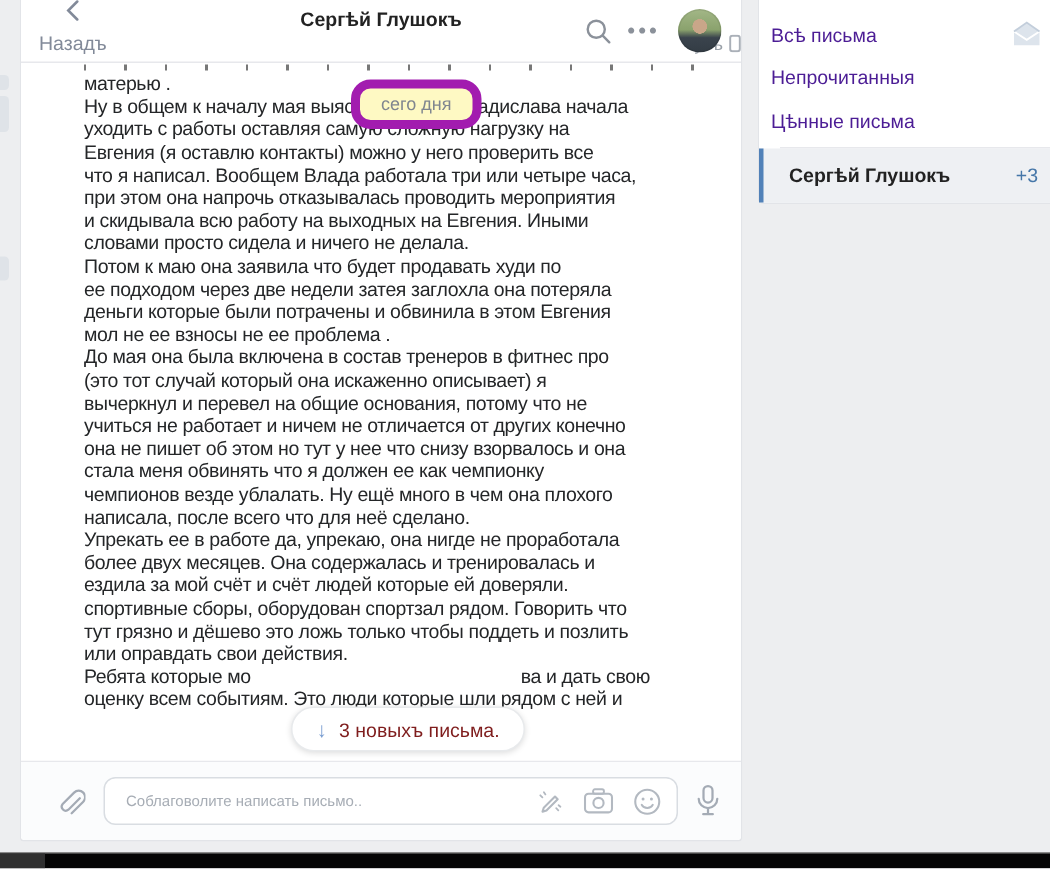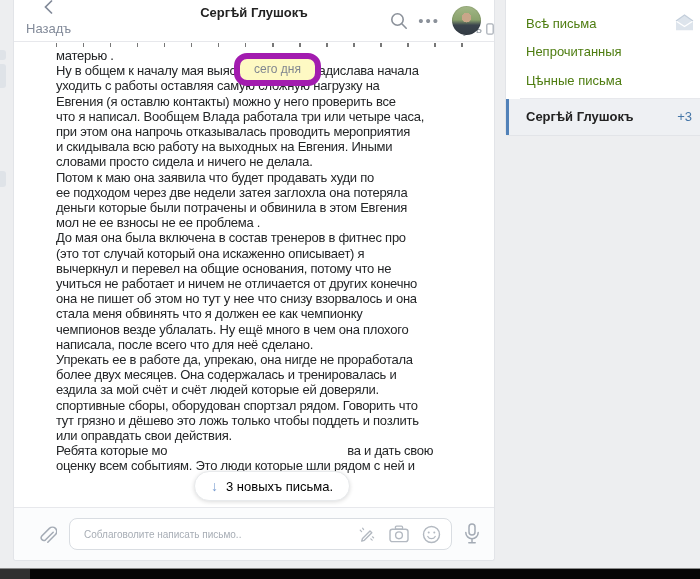--- a/index.html
+++ b/index.html
@@ -36,41 +36,41 @@
             background:repeating-linear-gradient(90deg,#4a4a4a 0 1.5px,transparent 1.5px 27px);}
   .msg-line{font-size:13px;line-height:15.2px;letter-spacing:-0.25px;color:#242628;white-space:nowrap;}
   .gap{display:inline-block;width:180px;}
 
   .date-pill{position:absolute;left:220px;top:53px;background:#fef9c3;border:6px solid #a21caf;
              border-radius:13px;padding:3px 14px 4px;font-size:12px;color:#80868f;z-index:5;}
   .new-pill{position:absolute;left:180px;top:471px;height:28px;background:#fff;border:1px solid #e8eaec;
             border-radius:15px;display:flex;align-items:center;gap:8px;padding:0 16px;z-index:5;
             box-shadow:0 1px 4px rgba(0,0,0,.14);cursor:pointer;}
   .new-pill .arr{color:#7b9ed1;font-size:14px;line-height:1;}
-  .new-pill .txt{color:#000000;font-size:13px;}
+  .new-pill .txt{color:#7f1d1d;font-size:13px;}
 
   
   .composer{flex:0 0 53px;border-top:1px solid #e7e8ec;background:#fbfcfd;display:flex;align-items:center;
             padding:0 14px 0 22px;box-sizing:border-box;border-radius:0 0 3px 3px;}
   .clip-ic{color:#a4abb5;flex:0 0 auto;cursor:pointer;display:flex;}
   .input-wrap{flex:1 1 auto;height:32px;margin:0 12px 0 12px;background:#fff;border:1px solid #d9dde2;
               border-radius:8px;display:flex;align-items:center;box-sizing:border-box;padding:0 10px 0 12px;}
   .input-wrap input{flex:1 1 auto;border:none;outline:none;font-size:10px;color:#444;background:transparent;
                     font-family:inherit;}
   .input-wrap input::placeholder{color:#a7adb5;}
   .in-ics{display:flex;align-items:center;gap:13px;color:#b3b9c1;}
   .in-ics span{display:flex;cursor:pointer;}
   .mic-ic{color:#a4abb5;flex:0 0 auto;cursor:pointer;display:flex;}
 
   
   .side{position:absolute;left:505px;top:0;width:196px;height:136px;background:#fff;
         border:1px solid #e2e4e8;border-top:none;border-right:none;border-radius:0 0 0 4px;box-sizing:border-box;}
   .side-items{padding-top:9px;}
-  .side-item{height:28.5px;display:flex;align-items:center;padding-left:20px;font-size:13px;
-             color:#4d7c0f;cursor:pointer;}
+  .side-item{height:28.5px;display:flex;align-items:center;padding-left:8px;font-size:13px;
+             color:#4c1d95;cursor:pointer;}
   .side-env{position:absolute;top:14px;right:6px;color:#cdd8e3;}
   .side-div{height:1px;background:#e7e8ec;margin:3px 0 0 14px;}
   .side-sel{position:relative;height:36px;background:#eef0f3;border-left:3px solid #5181b8;
             display:flex;align-items:center;padding-left:17px;cursor:pointer;}
   .side-sel .nm{font-size:13px;font-weight:bold;color:#222;}
   .side-sel .badge{position:absolute;right:9px;font-size:13px;color:#4576a8;}
 
   
   .blackbar{position:absolute;left:0;bottom:0;width:700px;height:10px;background:#050505;border-top:1px solid #8a8a8a;}
   .blackbar .seg{position:absolute;left:0;top:0;width:30px;height:100%;background:#303030;}

